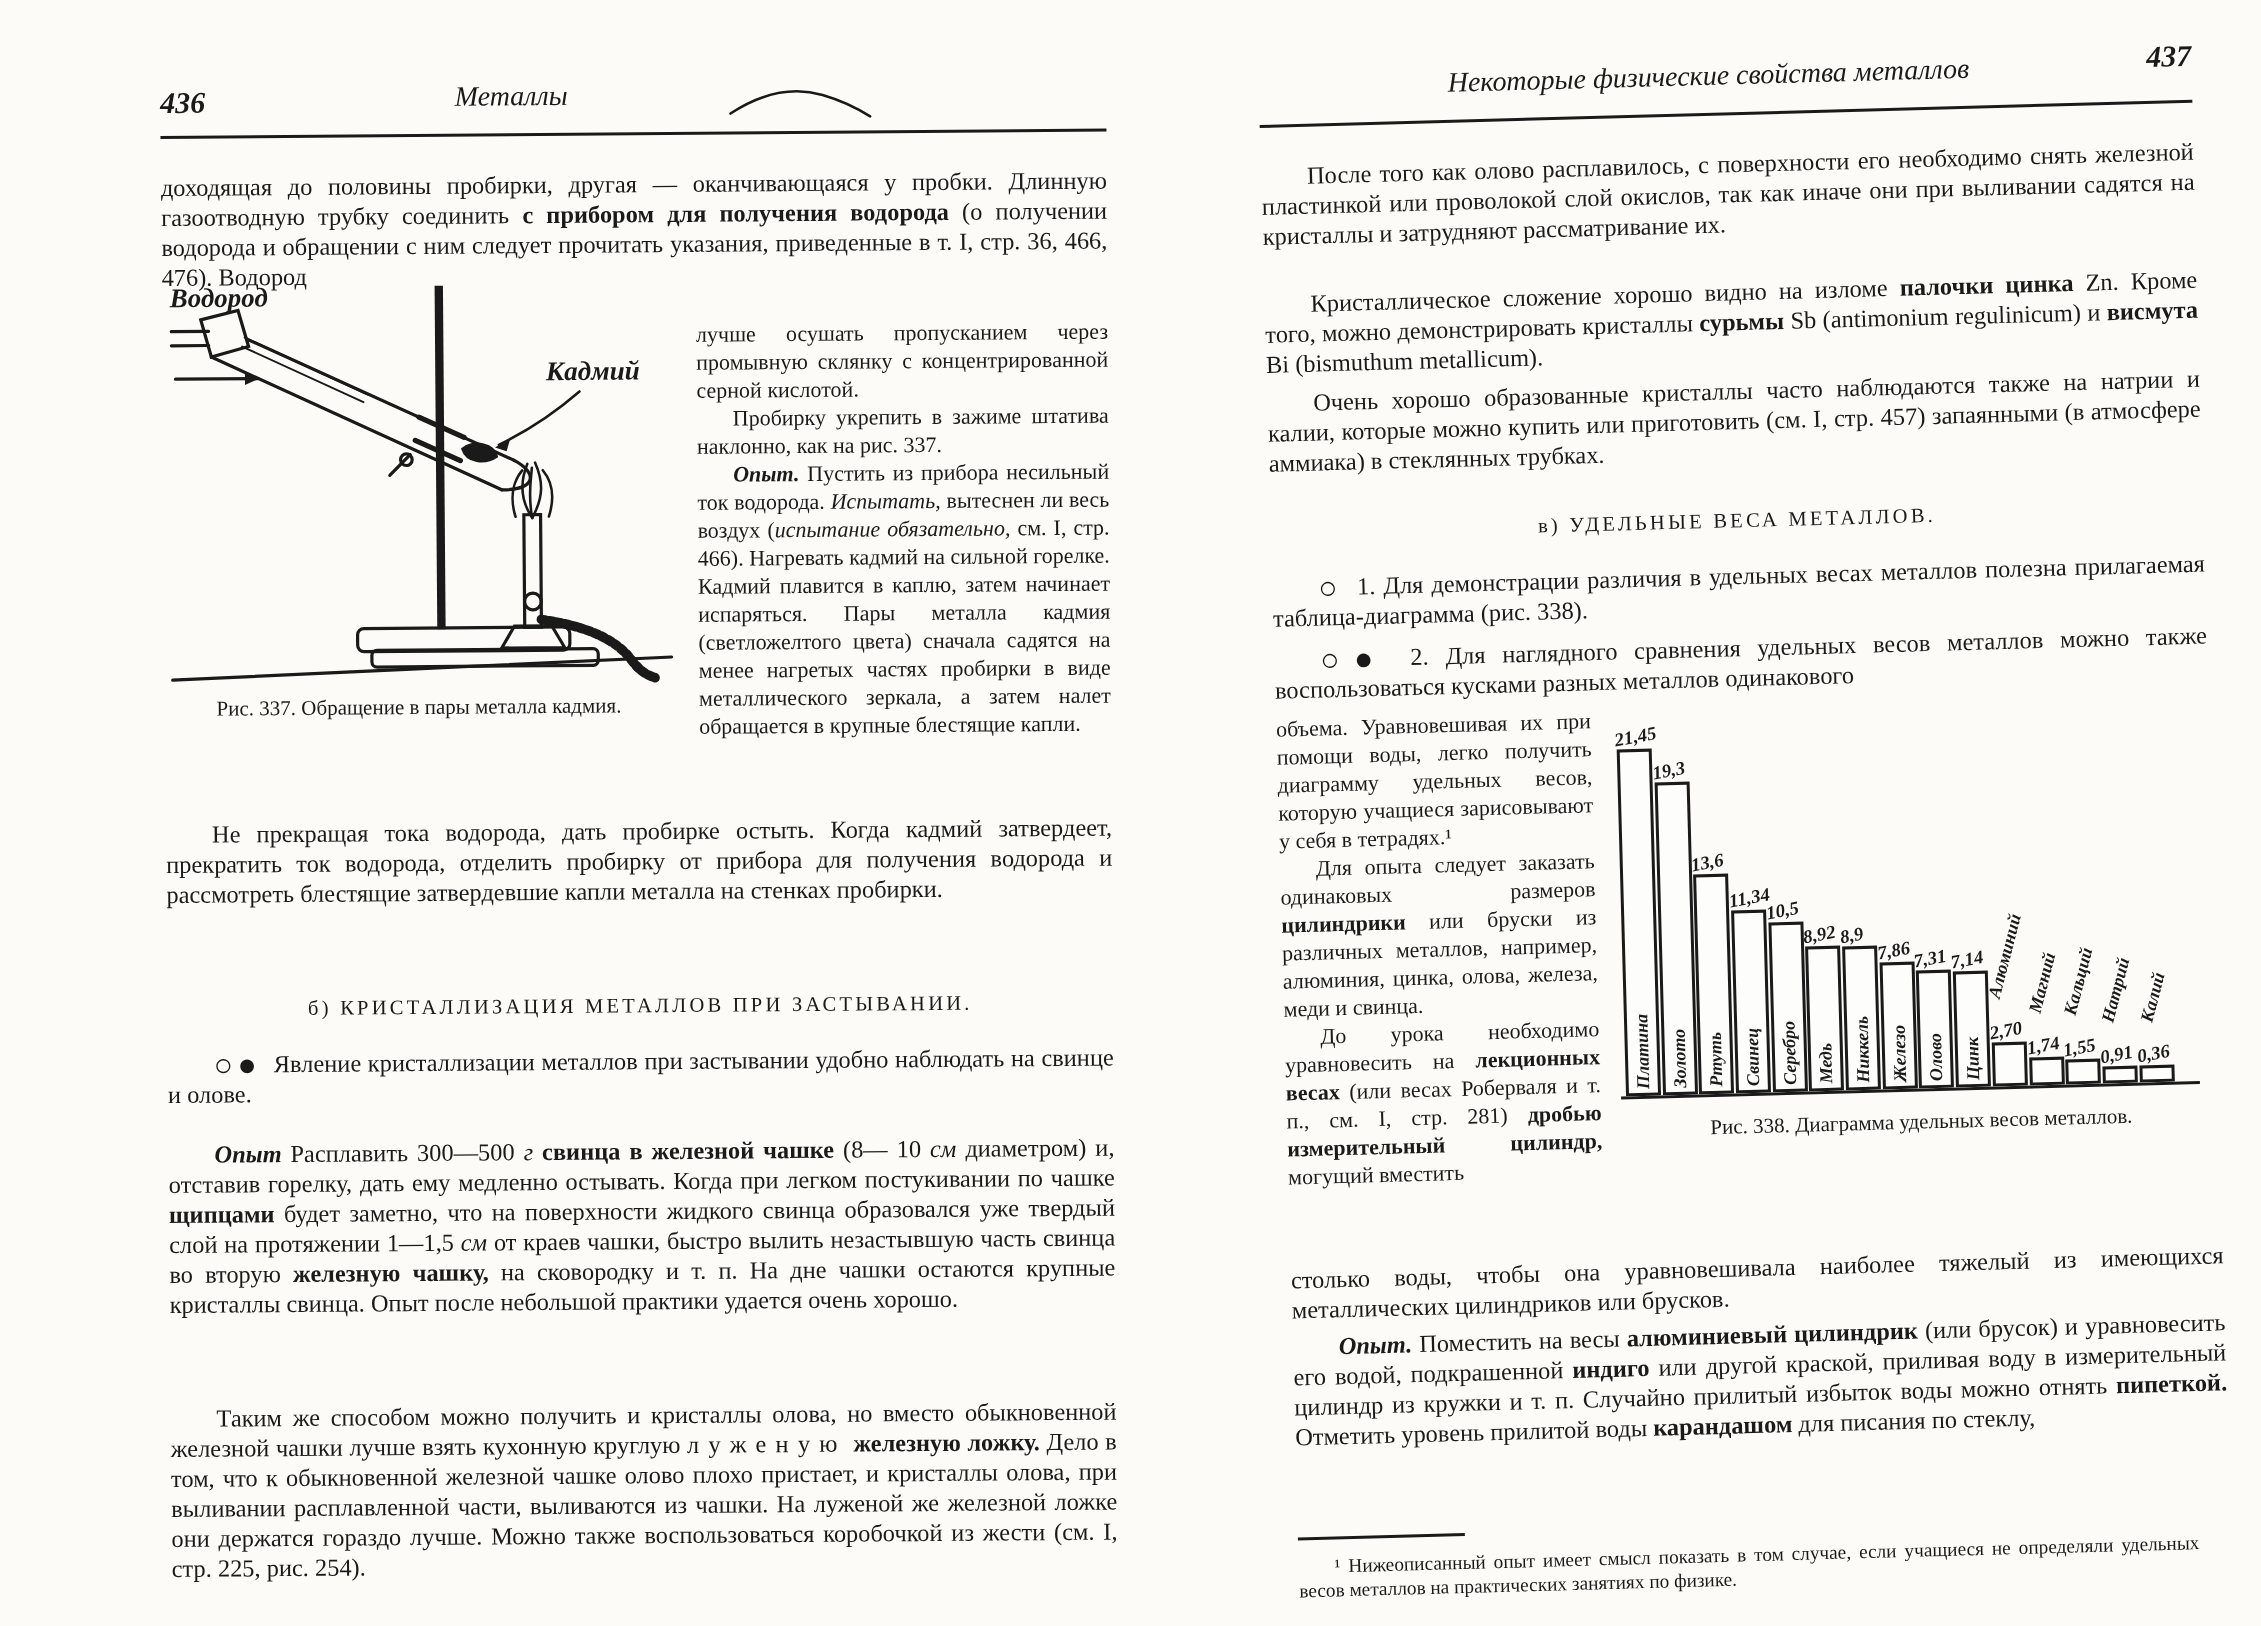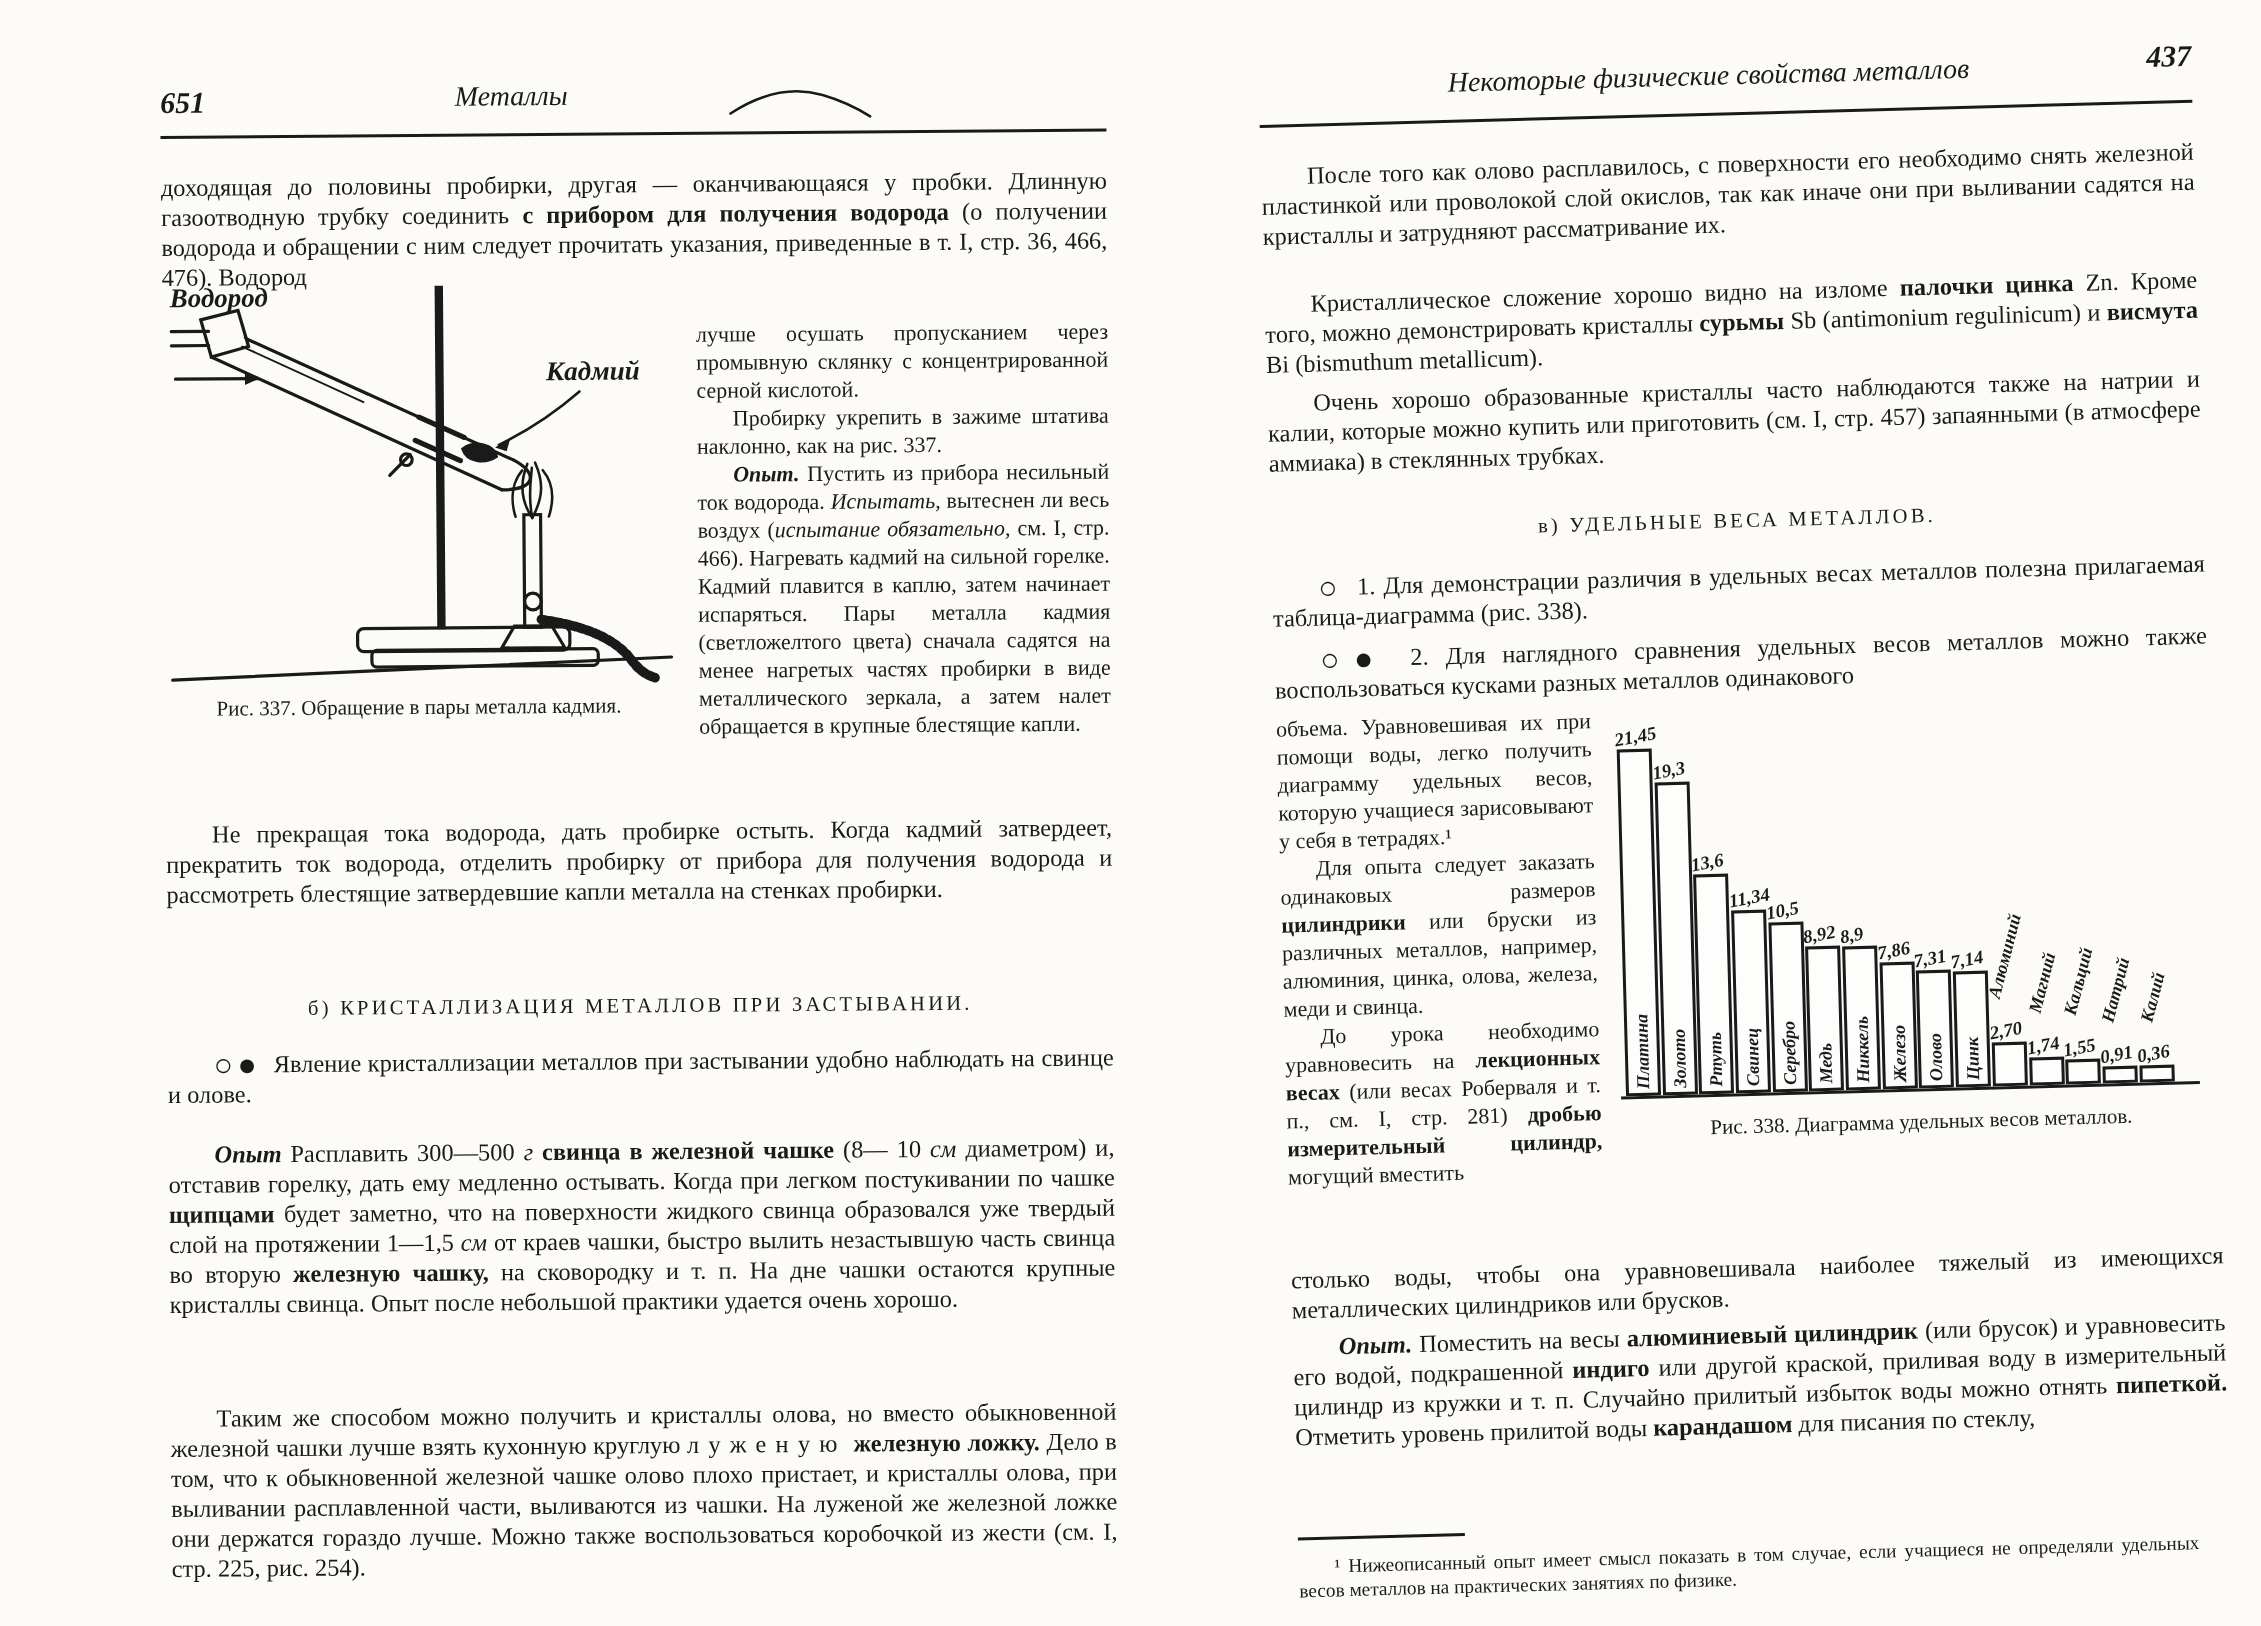--- a/index.html
+++ b/index.html
@@ -41,21 +41,21 @@
             font-size:18px;font-style:italic;font-weight:600;transform:translateX(-50%) rotate(180deg);}
   .bar-name.out{transform:translateX(-62%) rotate(196deg);}
   #chart-caption{margin-top:16.7px;width:489px;margin-left:55px;}
   svg text{font-family:"Liberation Serif","DejaVu Serif",serif;}
   .svg-label{font-size:42px;font-style:italic;font-weight:bold;fill:#1a1a1a;}
 </style>
 </head>
 <body>
 
 <div class="page" id="page-left">
-  <div class="blk pageno" style="left:0;top:9px;">651</div>
+  <div class="blk pageno" style="left:0;top:9px;">436</div>
   <div class="blk running-title" style="left:158px;top:6.4px;width:386px;">Металлы</div>
   <svg class="blk" style="left:566px;top:9px;" width="148" height="41" viewBox="0 0 230 64">
     <path d="M 6 50 Q 80 2 150 22 Q 190 34 224 56" fill="none" stroke="#1a1a1a" stroke-width="4" stroke-linecap="round"></path>
   </svg>
   <div class="blk head-rule" style="left:0;top:59px;width:946px;"></div>
 
   <div class="blk body-text" style="left:0;top:96px;width:946px;"><span class="s-r">доходящая до половины пробирки, другая — оканчивающаяся у пробки.  Длинную газоотводную трубку соединить </span><span class="s-b">с прибором для получения водорода</span><span class="s-r"> (о получении водорода и обращении с ним следует прочитать указания, приведенные в т. I, стр. 36, 466, 476). Водород</span></div>
 
   <svg class="blk" style="left:0;top:193px;" width="515" height="418" viewBox="0 0 800 650">
     <g fill="none" stroke="#1a1a1a" stroke-width="5" stroke-linecap="round">

